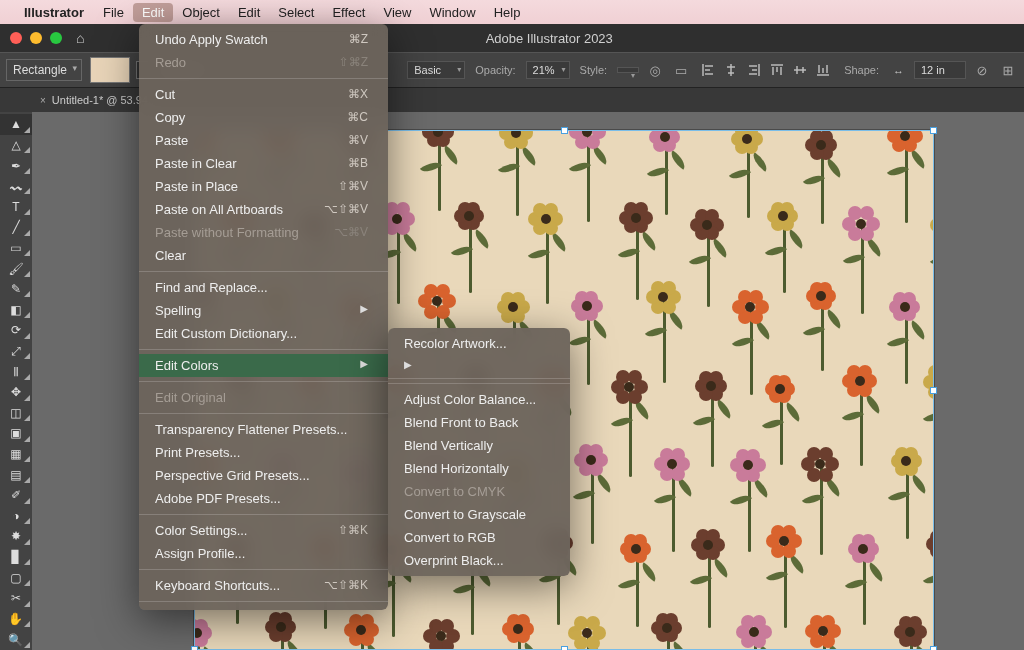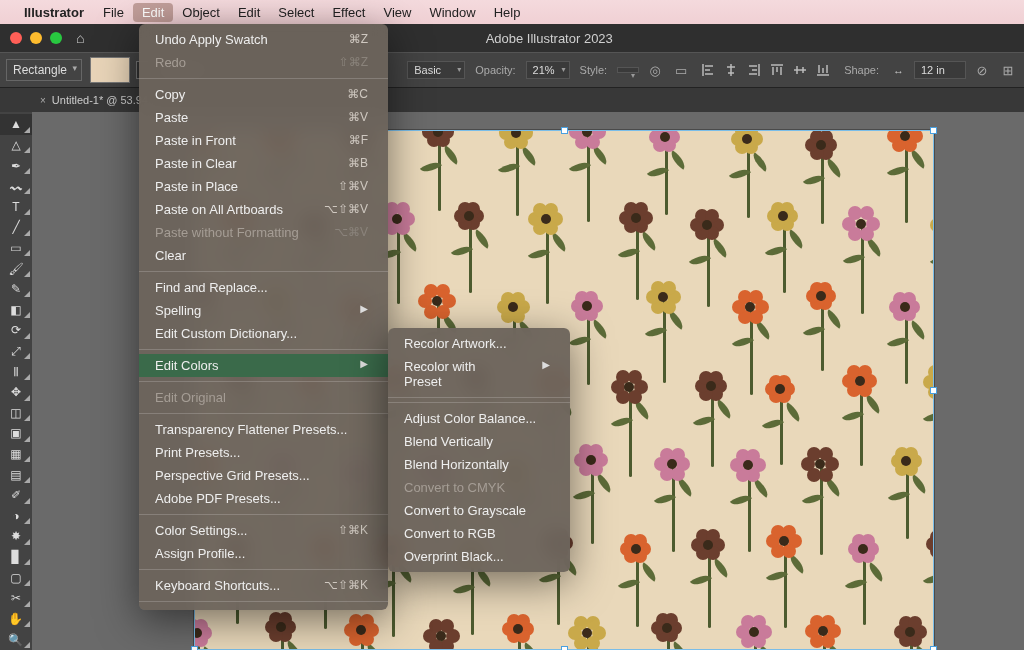--- a/index.html
+++ b/index.html
@@ -1021,30 +1021,30 @@
     <div class="mi">
       <span>Undo Apply Swatch</span>
       <span class="sc">⌘Z</span>
     </div>
     <div class="mi disabled">
       <span>Redo</span>
       <span class="sc">⇧⌘Z</span>
     </div>
     <div class="sep"></div>
     <div class="mi">
+      <span>Cut</span>
+      <span class="sc">⌘X</span>
+    </div>
+    <div class="mi">
       <span>Copy</span>
       <span class="sc">⌘C</span>
     </div>
     <div class="mi">
       <span>Paste</span>
       <span class="sc">⌘V</span>
-    </div>
-    <div class="mi">
-      <span>Paste in Front</span>
-      <span class="sc">⌘F</span>
     </div>
     <div class="mi">
       <span>Paste in Clear</span>
       <span class="sc">⌘B</span>
     </div>
     <div class="mi">
       <span>Paste in Place</span>
       <span class="sc">⇧⌘V</span>
     </div>
     <div class="mi">
@@ -1105,29 +1105,31 @@
       <span class="sc">⌥⇧⌘K</span>
     </div>
     <div class="sep"></div>
   </div>
 
 <div class="menu menu2" id="colors-menu">
     <div class="mi">
       <span>Recolor Artwork...</span>
     </div>
     <div class="mi">
-      <span>Recolor with Preset</span>
       <span class="arrow">▶</span>
     </div>
     <div class="sep"></div>
     <div class="sep"></div>
     <div class="mi">
       <span>Adjust Color Balance...</span>
     </div>
     <div class="mi">
+      <span>Blend Front to Back</span>
+    </div>
+    <div class="mi">
       <span>Blend Vertically</span>
     </div>
     <div class="mi">
       <span>Blend Horizontally</span>
     </div>
     <div class="mi disabled">
       <span>Convert to CMYK</span>
     </div>
     <div class="mi">
       <span>Convert to Grayscale</span>

